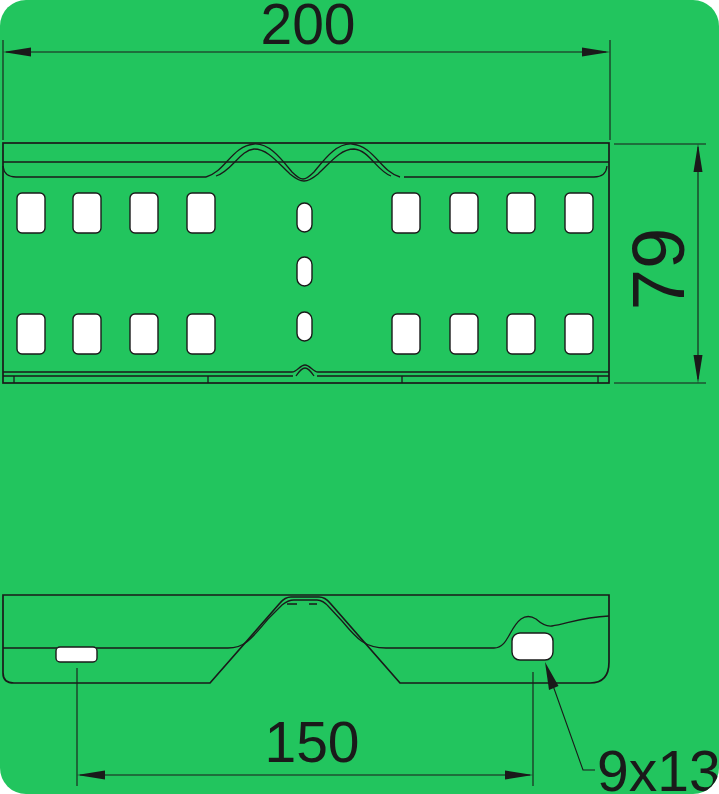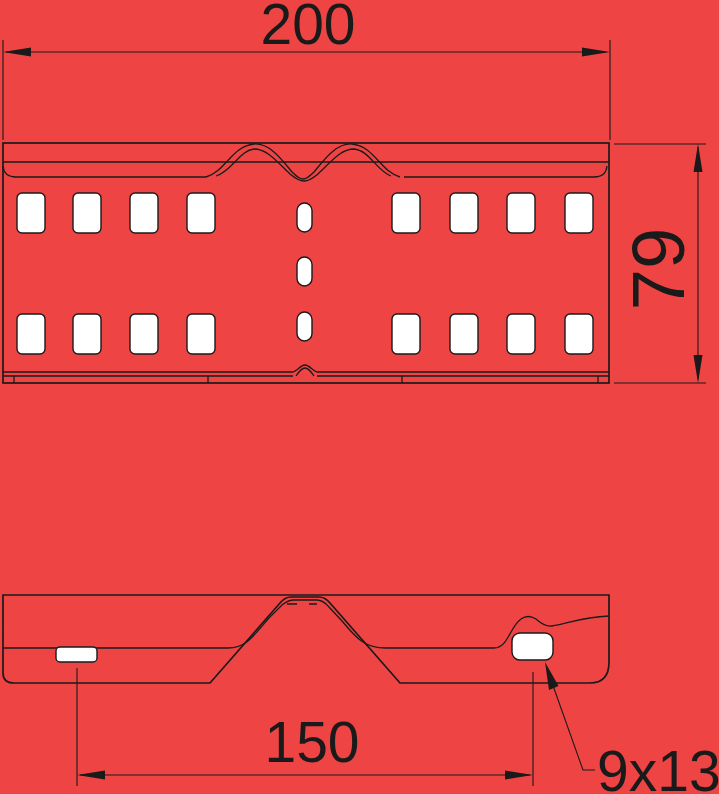--- a/index.html
+++ b/index.html
@@ -4,22 +4,23 @@
 <style>
   html, body {
     margin: 0;
     padding: 0;
     background: #ffffff;
   }
   .page {
     position: relative;
     width: 719px;
     height: 794px;
-    background: #ef4444;
+    background: #22c55e;
     overflow: hidden;
+    border-radius: 26px;
   }
   svg text {
     font-family: "Liberation Sans", "DejaVu Sans", sans-serif;
     fill: #1a1a1a;
   }
   .dim-text   { font-size: 57px; }
   .dim-text-v { font-size: 74px; }
   .outline    { fill: none; stroke: #1a1a1a; stroke-width: 1.7px; }
   .edge       { fill: none; stroke: #1a1a1a; stroke-width: 1.3px; }
   .hole       { fill: #ffffff; stroke: #1a1a1a; stroke-width: 1.4px; }

